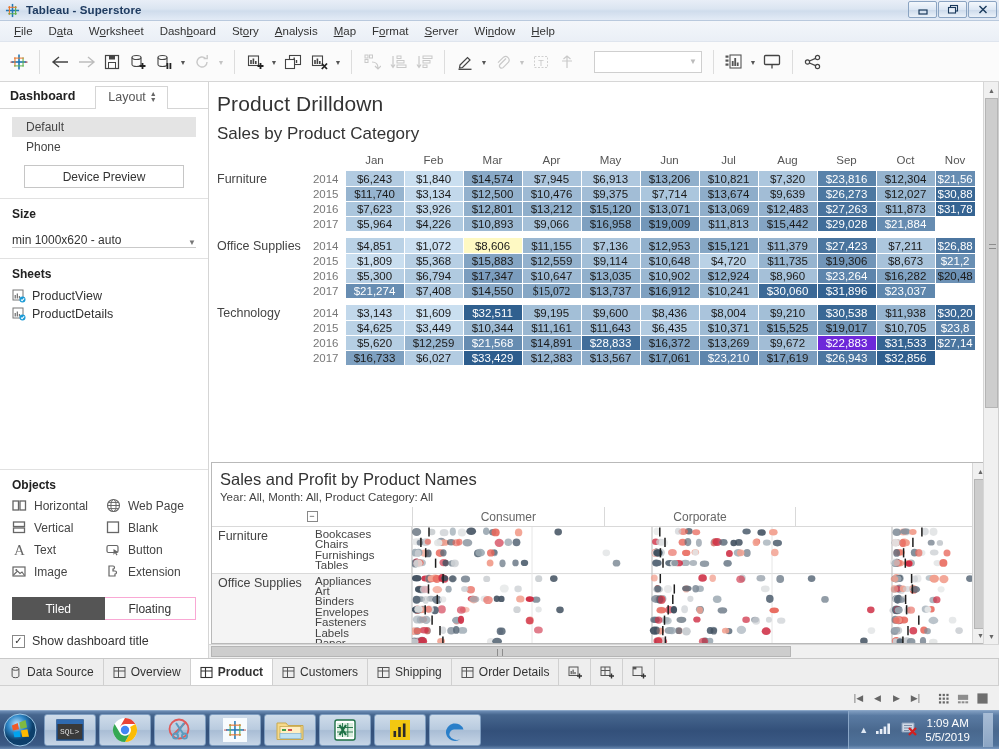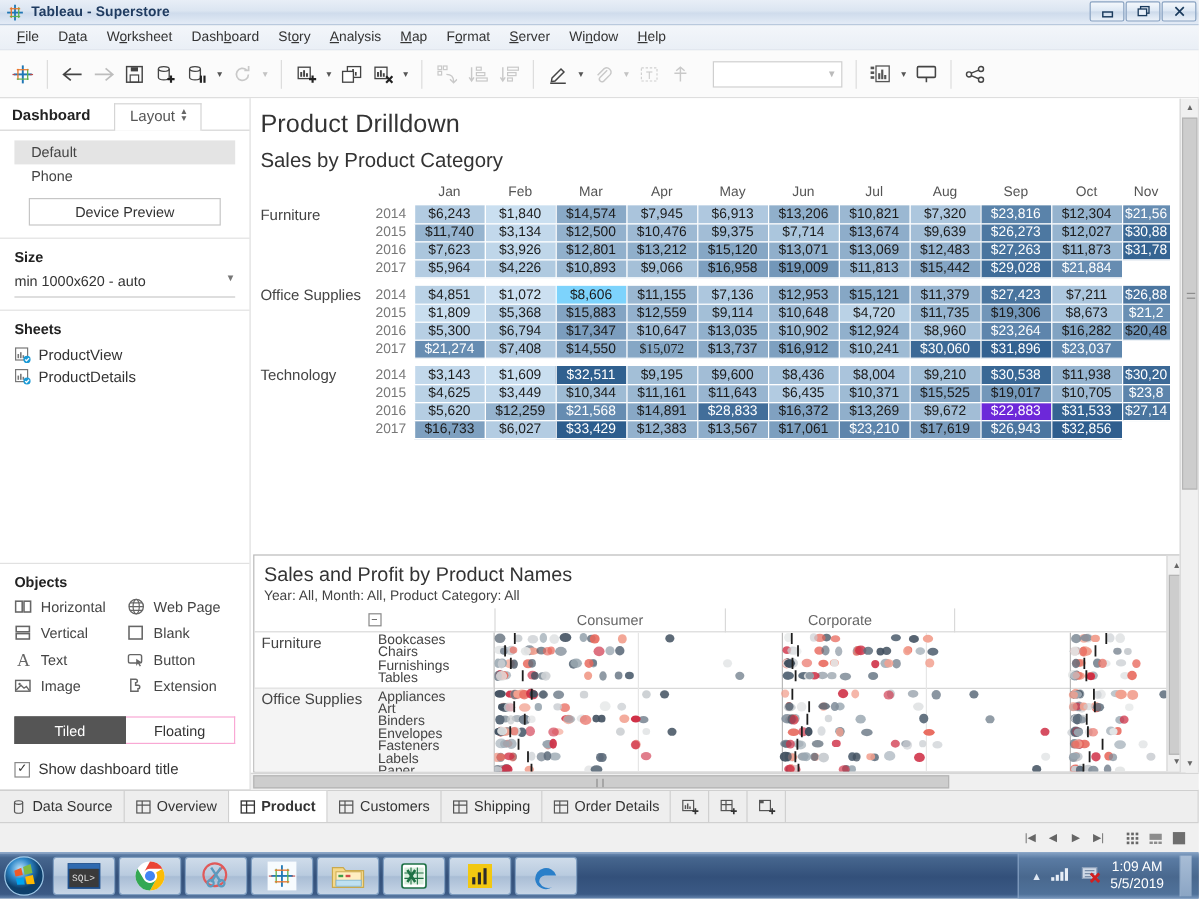--- a/index.html
+++ b/index.html
@@ -119,21 +119,21 @@
   .dev-item.sel { background: #e4e4e4; }
   .devprev-btn {
     margin: 8px auto 0 auto; display: block;
     width: 160px; height: 23px;
     border: 1px solid #c6c6c6; background: #fff;
     font-size: 12px; color: #333; font-family: "Liberation Sans", sans-serif;
   }
   .size-select {
     margin-top: 2px; width: 100%; height: 21px;
     border: none; border-bottom: 1px solid #c9c9c9;
-    display: flex; align-items: flex-start; justify-content: space-between;
+    display: flex; align-items: flex-end; justify-content: space-between;
     font-size: 12px; color: #333;
   }
   .size-select .arr { color: #777; font-size: 8px; }
   .sheet-item { display: flex; align-items: center; gap: 6px; padding: 2px 0; font-size: 12.5px; color: #333; }
   .sheet-ico { width: 14px; height: 14px; flex: none; }
   .objects-grid {
     display: grid; grid-template-columns: 1fr 1fr;
     row-gap: 7px; column-gap: 4px; margin-top: 2px;
   }
   .obj { display: flex; align-items: center; gap: 7px; font-size: 12px; color: #444; }
@@ -721,21 +721,21 @@
                   <td class="val" style="background: rgb(255, 255, 255); color: rgb(26, 26, 26);"></td>
                 </tr>
                 <tr class="rowgap">
                   <td colspan="13"></td>
                 </tr>
                 <tr>
                   <td class="cat">Office Supplies</td>
                   <td class="yr">2014</td>
                   <td class="val" style="background: rgb(186, 210, 230); color: rgb(26, 26, 26);">$4,851</td>
                   <td class="val" style="background: rgb(204, 224, 241); color: rgb(26, 26, 26);">$1,072</td>
-                  <td class="val" style="background: #7dd3fc; color: rgb(26, 26, 26);">$8,606</td>
+                  <td class="val" style="background: #fef9c3; color: rgb(26, 26, 26);">$8,606</td>
                   <td class="val" style="background: rgb(154, 183, 209); color: rgb(26, 26, 26);">$11,155</td>
                   <td class="val" style="background: rgb(173, 199, 222); color: rgb(26, 26, 26);">$7,136</td>
                   <td class="val" style="background: rgb(145, 176, 204); color: rgb(26, 26, 26); margin-top: 44px;">$12,953</td>
                   <td class="val" style="background: rgb(134, 167, 197); color: rgb(26, 26, 26);">$15,121</td>
                   <td class="val" style="background: rgb(152, 181, 208); color: rgb(26, 26, 26);">$11,379</td>
                   <td class="val" style="background: rgb(73, 116, 158); color: rgb(255, 255, 255);">$27,423</td>
                   <td class="val" style="background: rgb(173, 199, 222); color: rgb(26, 26, 26);">$7,211</td>
                   <td class="val" style="background: rgb(76, 118, 160); color: rgb(255, 255, 255);">$26,88</td>
                 </tr>
                 <tr>

